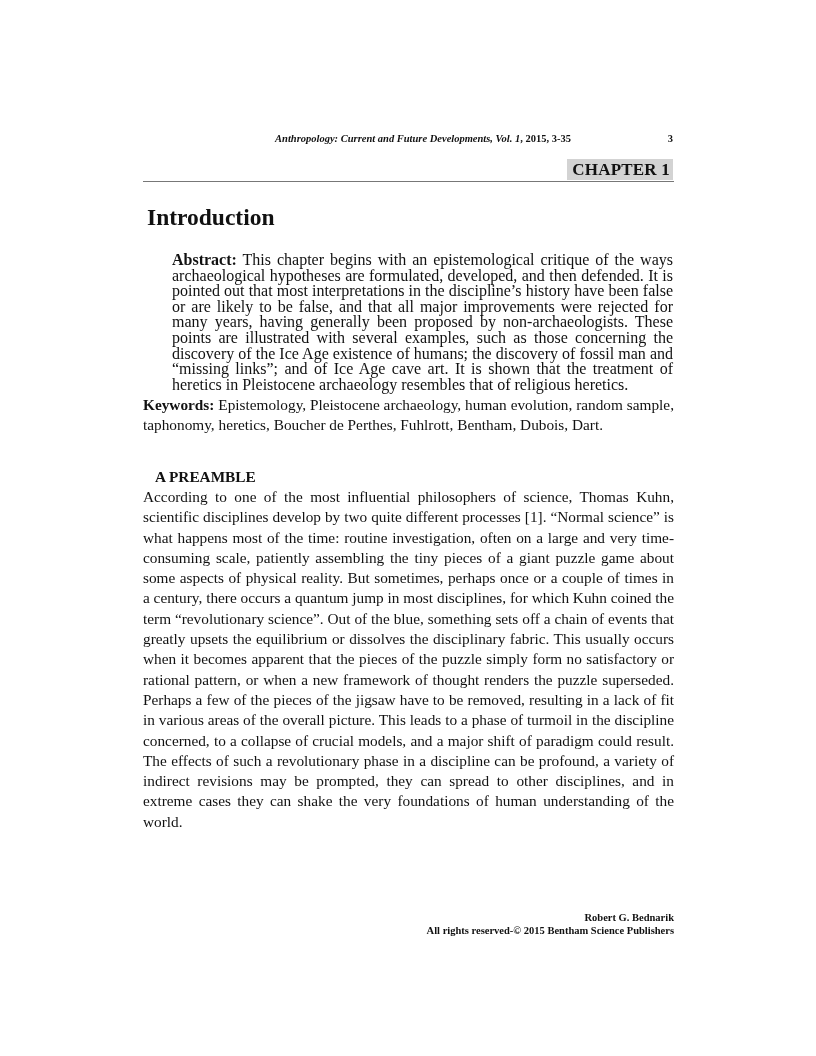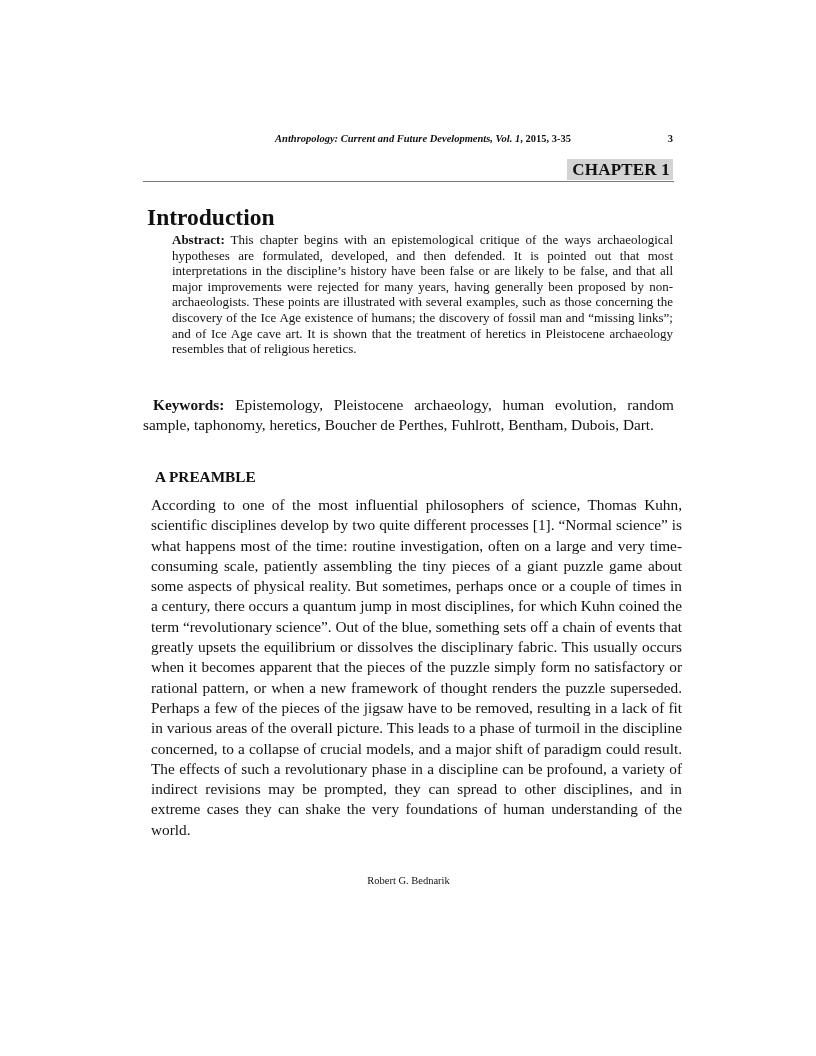--- a/index.html
+++ b/index.html
@@ -68,68 +68,68 @@
     position: absolute;
     top: 199px;
     left: 143px;
     font-size: 23.5px;
     font-weight: bold;
     margin: 4px;
     line-height: 28px;
   }
   .abstract {
     position: absolute;
-    top: 232px;
+    top: 252px;
     left: 172px;
     width: 501px;
-    font-size: 13px;
+    font-size: 16px;
     line-height: 15.6px;
     text-align: justify;
     margin: 0;
   }
   .abstract .lbl { font-weight: bold; }
   .keywords {
     position: absolute;
     top: 395px;
     left: 143px;
     width: 531px;
     font-size: 15.3px;
     line-height: 20.2px;
     text-align: justify;
     margin: 0;
   }
-  .keywords .lbl { font-weight: bold; margin-left: 10px; }
+  .keywords .lbl { font-weight: bold; }
   .section-heading {
     position: absolute;
     top: 455px;
     left: 143px;
     font-size: 15.3px;
     font-weight: bold;
     margin: 12px;
     line-height: 20px;
   }
   .body-para {
     position: absolute;
     left: 143px;
     width: 531px;
     font-size: 15.3px;
     line-height: 20.3px;
     text-align: justify;
-    margin: 8px;
+    margin: 0;
   }
   .p1 { top: 487px; }
   .p2 { top: 838px; }
   .footer {
     position: absolute;
-    top: 874px;
+    top: 911px;
     left: 143px;
     width: 531px;
-    text-align: center;
+    text-align: right;
     font-size: 10.5px;
-    font-weight: normal;
+    font-weight: bold;
     line-height: 13px;
   }
 </style>
 </head>
 <body>
 
 <div class="page">
 
   <div class="running-head">
     <span class="journal"><span>Anthropology: Current and Future Developments, Vol. 1</span><span class="plain">, 2015, 3-35</span></span>
@@ -146,15 +146,16 @@
 
   <p class="keywords"><span class="lbl">Keywords:</span> <span>Epistemology, Pleistocene archaeology, human evolution, random sample, taphonomy, heretics, Boucher de Perthes, Fuhlrott, Bentham, Dubois, Dart.</span></p>
 
   <h2 class="section-heading">A PREAMBLE</h2>
 
   <p class="body-para p1">According to one of the most influential philosophers of science, Thomas Kuhn, scientific disciplines develop by two quite different processes [1]. “Normal science” is what happens most of the time: routine investigation, often on a large and very time-consuming scale, patiently assembling the tiny pieces of a giant puzzle game about some aspects of physical reality. But sometimes, perhaps once or a couple of times in a century, there occurs a quantum jump in most disciplines, for which Kuhn coined the term “revolutionary science”. Out of the blue, something sets off a chain of events that greatly upsets the equilibrium or dissolves the disciplinary fabric. This usually occurs when it becomes apparent that the pieces of the puzzle simply form no satisfactory or rational pattern, or when a new framework of thought renders the puzzle superseded. Perhaps a few of the pieces of the jigsaw have to be removed, resulting in a lack of fit in various areas of the overall picture. This leads to a phase of turmoil in the discipline concerned, to a collapse of crucial models, and a major shift of paradigm could result. The effects of such a revolutionary phase in a discipline can be profound, a variety of indirect revisions may be prompted, they can spread to other disciplines, and in extreme cases they can shake the very foundations of human understanding of the world.</p>
 
 
   <div class="footer">
     <div>Robert G. Bednarik</div>
+    <div>All rights reserved-© 2015 Bentham Science Publishers</div>
   </div>
 
 </div>
 
 </body></html>

